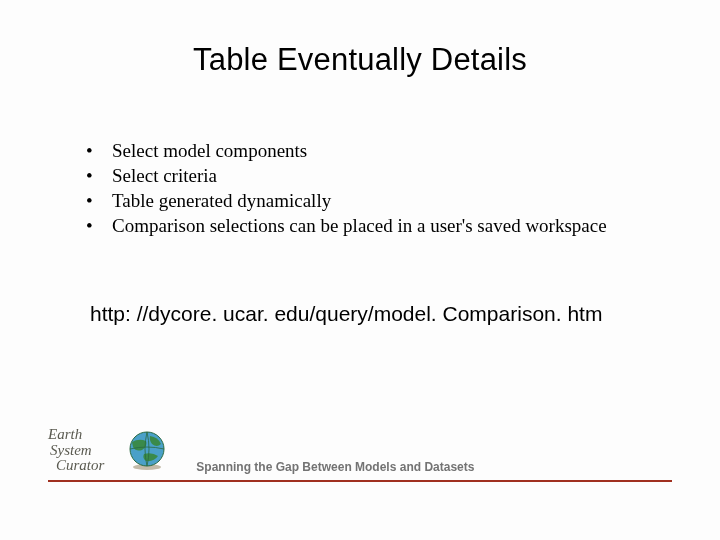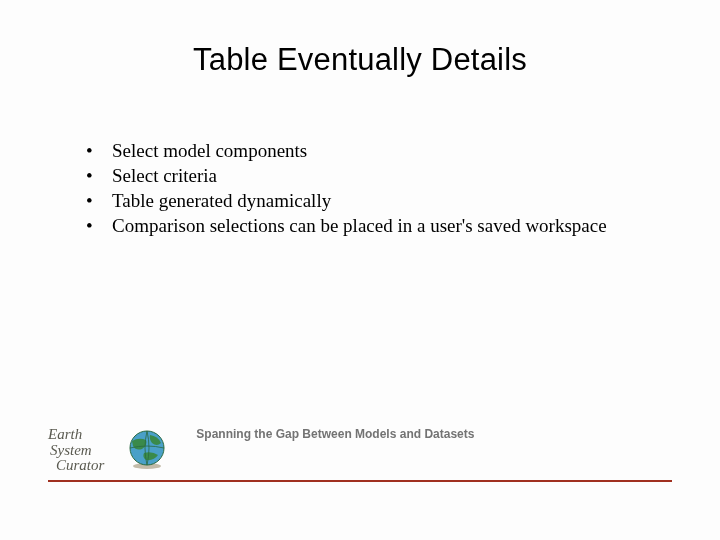--- a/index.html
+++ b/index.html
@@ -62,21 +62,21 @@
     font-size: 21px;
   }
   .footer {
     position: absolute;
     left: 48px;
     bottom: 58px;
     width: 624px;
   }
   .logo-block {
     display: flex;
-    align-items: flex-start;
+    align-items: flex-end;
     gap: 20px;
   }
   .logo-text {
     display: flex;
     flex-direction: column;
     font-family: "Times New Roman", Times, serif;
     font-style: italic;
     font-size: 15px;
     line-height: 1.05;
     color: #5a5a50;
@@ -109,20 +109,21 @@
 
   <div class="bullets">
     <ul>
       <li>Select model components</li>
       <li>Select criteria</li>
       <li>Table generated dynamically</li>
       <li>Comparison selections can be placed in a user's saved workspace</li>
     </ul>
   </div>
 
+  <div class="url">http: //dycore. ucar. edu/query/model. Comparison. htm</div>
 
   <div class="footer">
     <div class="logo-block">
       <div class="logo-text">
         <span>Earth</span>
         <span>System</span>
         <span>Curator</span>
       </div>
       <svg class="globe" width="46" height="46" viewBox="0 0 46 46">
         <ellipse cx="23" cy="39" rx="14" ry="3" fill="#8a7a55" opacity="0.5"></ellipse>

